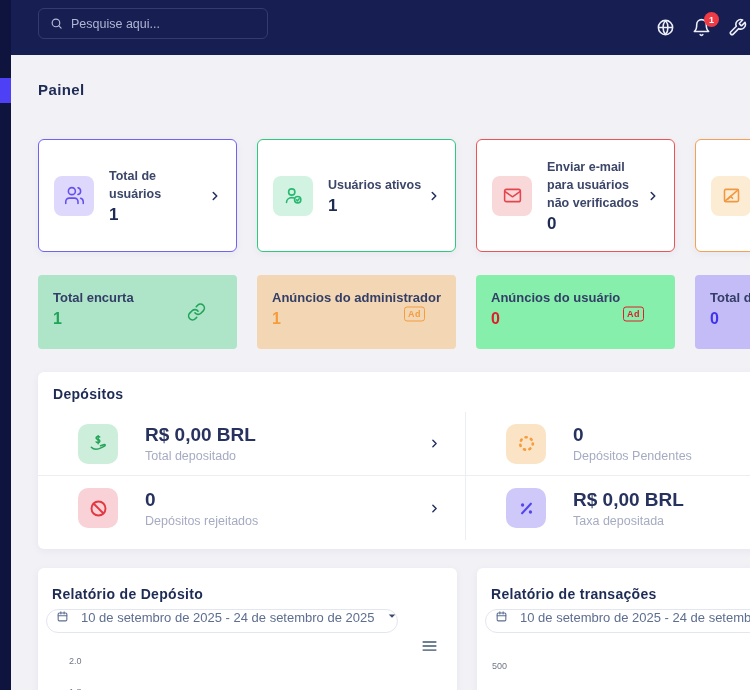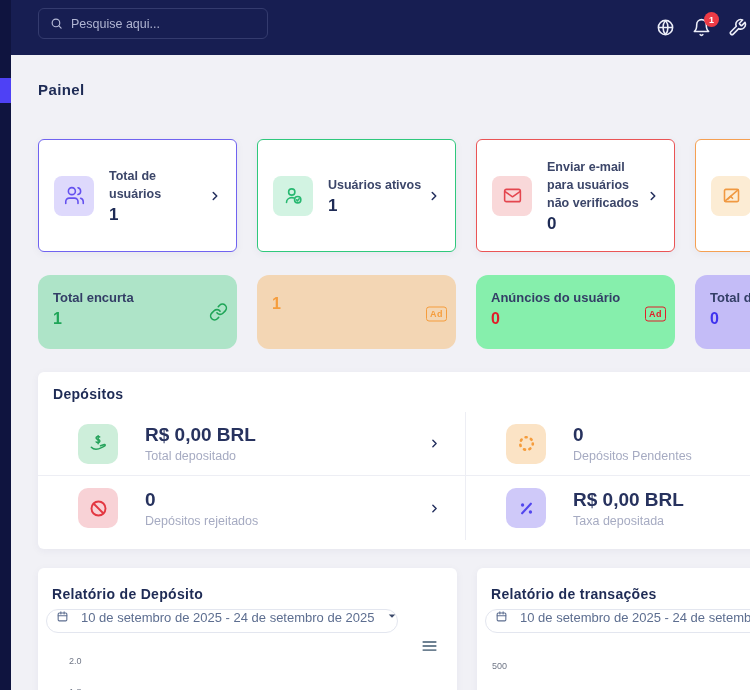--- a/index.html
+++ b/index.html
@@ -55,28 +55,28 @@
   .ib-purple { background:#ded9fc; color:#6450ef; }
   .ib-green  { background:#d2f3e2; color:#28b871; }
   .ib-red    { background:#f9d8d9; color:#e4464f; }
   .ib-orange { background:#fcecd4; color:#f09942; }
   .stat-body { flex:1; margin-left:15px; }
   .stat-title { font-size:12.5px; font-weight:600; color:#3c4669; line-height:18px; }
   .stat-value { font-size:17px; font-weight:bold; color:#1e2b55; margin-top:2px; }
   .chev { color:#232f5e; flex:0 0 auto; }
 
   .row2 { position:absolute; left:27px; top:220px; display:flex; gap:20px; width:856px; }
-  .mini-card { position:relative; flex:0 0 199px; height:74px; border-radius:12px; padding:15px 15px 0 15px; }
+  .mini-card { position:relative; flex:0 0 199px; height:74px; border-radius:4px; padding:15px 15px 0 15px; }
   .mini-title { font-size:13px; font-weight:600; color:#333e66; }
   .mini-value { font-size:16px; font-weight:bold; margin-top:5px; }
   .mc-green  { background:#aee4c8; }  .mc-green  .mini-value { color:#1fa558; }
   .mc-orange { background:#f3d6b4; }  .mc-orange .mini-value { color:#f59d3d; }
   .mc-red    { background:#86efac; }  .mc-red    .mini-value { color:#e01e29; }
   .mc-purple { background:#c4bcf7; }  .mc-purple .mini-value { color:#3f33ee; }
-  .mini-icon { position:absolute; right:9px; top:50%; transform:translateY(-50%);padding-left:44px; }
+  .mini-icon { position:absolute; right:31px; top:50%; transform:translateY(-50%);padding-left:44px; }
   .mc-green .mini-icon { color:#1fa558; }
   .ad-badge {
     display:inline-block; font-size:9px; font-weight:bold; line-height:1;
     padding:2px 3px; border:1.5px solid currentColor; border-radius:3px; letter-spacing:.5px;
   }
   .mc-orange .ad-badge { color:#f59d3d; }
   .mc-red .ad-badge { color:#e01e29; }
 
   
   .deposits-card {
@@ -235,20 +235,21 @@
       <div class="mini-title">Total encurta</div>
       <div class="mini-value">1</div>
       <span class="mini-icon">
         <svg width="19" height="19" viewBox="0 0 24 24" fill="none" stroke="currentColor" stroke-width="2" stroke-linecap="round" stroke-linejoin="round">
             <path d="M10 13a5 5 0 0 0 7.54.54l3-3a5 5 0 0 0-7.07-7.07l-1.72 1.71"></path>
             <path d="M14 11a5 5 0 0 0-7.54-.54l-3 3a5 5 0 0 0 7.07 7.07l1.71-1.71"></path>
           </svg>
       </span>
     </div>
     <div class="mini-card mc-orange">
+      <div class="mini-title">Anúncios do administrador</div>
       <div class="mini-value">1</div>
       <span class="mini-icon"><span class="ad-badge">Ad</span></span>
     </div>
     <div class="mini-card mc-red">
       <div class="mini-title">Anúncios do usuário</div>
       <div class="mini-value">0</div>
       <span class="mini-icon"><span class="ad-badge">Ad</span></span>
     </div>
     <div class="mini-card mc-purple">
       <div class="mini-title">Total de</div>

